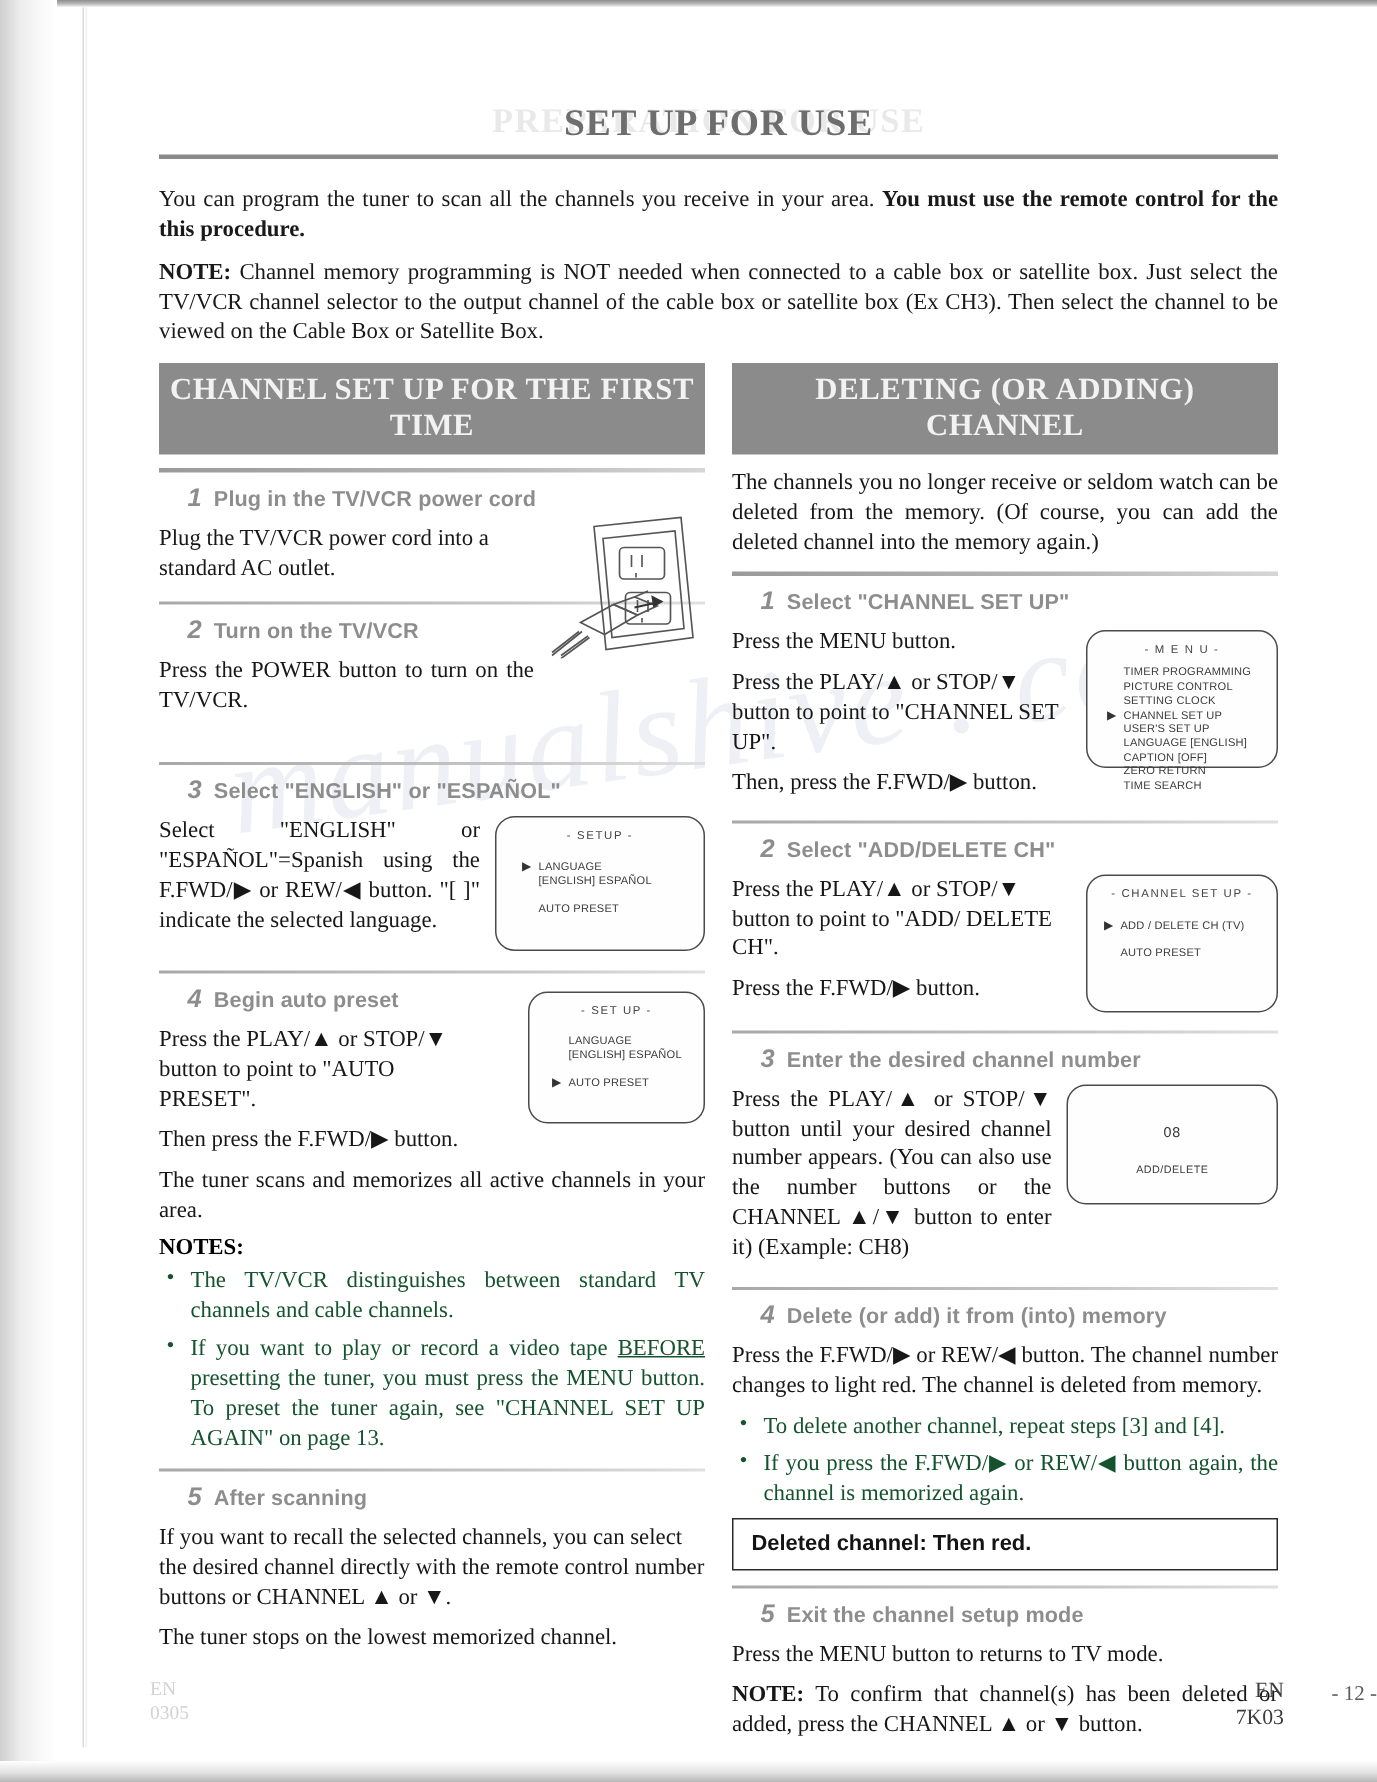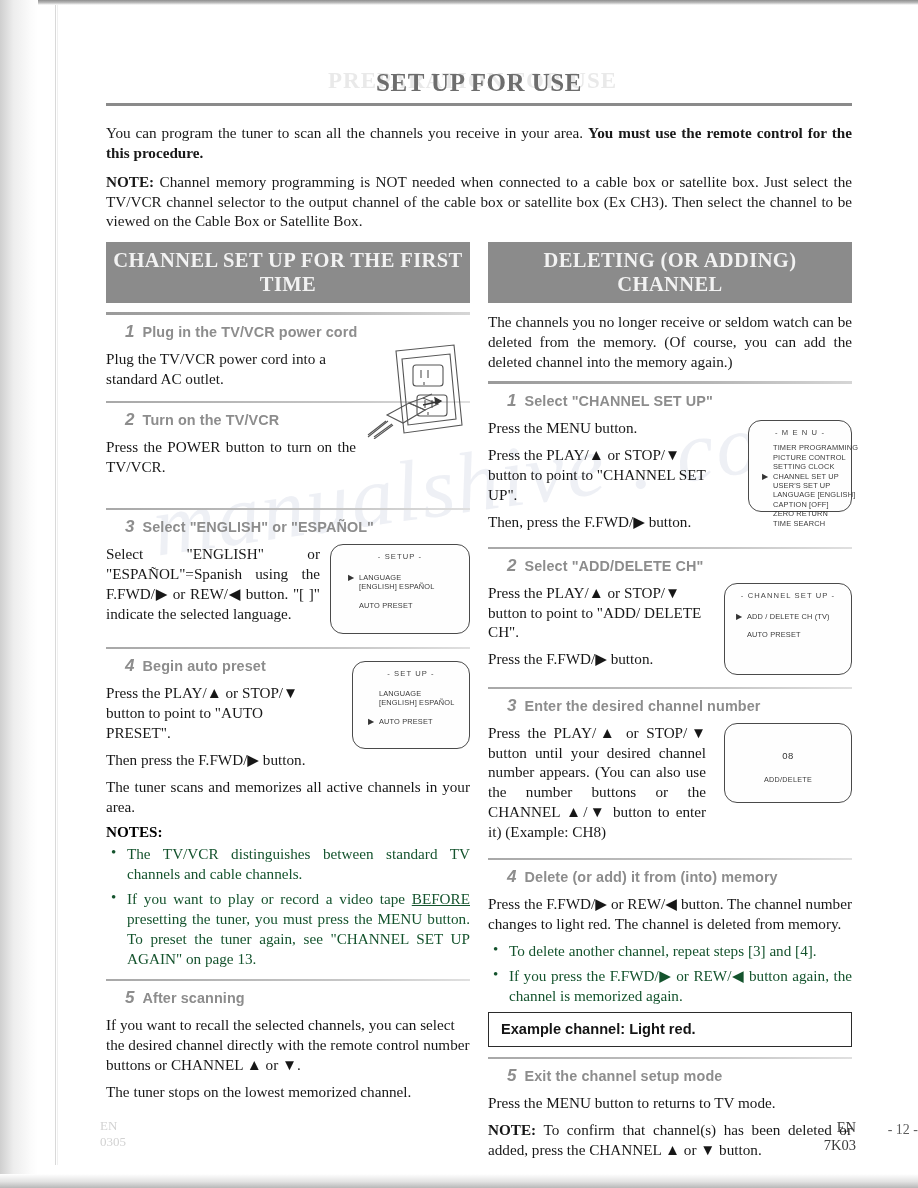--- a/index.html
+++ b/index.html
@@ -407,21 +407,21 @@
         <div class="sec-header">DELETING (OR ADDING) CHANNEL</div>
 
         <div class="body-txt" style="margin-top:9px;">The channels you no longer receive or seldom watch can be deleted from the memory. (Of course, you can add the deleted channel into the memory again.)</div>
 
         <div class="sep"></div>
 
         <div class="step-head">
           <span class="num">1</span><span>Select "CHANNEL SET UP"</span>
         </div>
         <div class="wrapbox">
-          <div class="figright osd" style="width:104px; height:92px; margin-top:2px;">
+          <div class="figright osd" style="width:128px; height:92px; margin-top:2px;">
             <div class="osd-title">- M E N U -</div>
             <div class="osd-list" style="margin:6px 0 0 24px;">
               <div class="osd-row"><span>TIMER PROGRAMMING</span></div>
               <div class="osd-row"><span>PICTURE CONTROL</span></div>
               <div class="osd-row"><span>SETTING CLOCK</span></div>
               <div class="osd-row"><span class="osd-cursor">▶</span><span>CHANNEL SET UP</span></div>
               <div class="osd-row"><span>USER'S SET UP</span></div>
               <div class="osd-row"><span>LANGUAGE  [ENGLISH]</span></div>
               <div class="osd-row"><span>CAPTION  [OFF]</span></div>
               <div class="osd-row"><span>ZERO RETURN</span></div>
@@ -451,41 +451,41 @@
           <div class="body-txt nojust">Press the F.FWD/▶ button.</div>
         </div>
 
         <div style="clear:both;"></div>
         <div class="sep thin" style="margin-top:10px;"></div>
 
         <div class="step-head">
           <span class="num">3</span><span>Enter the desired channel number</span>
         </div>
         <div class="wrapbox">
-          <div class="figright osd" style="width:128px; height:80px; margin-top:0;">
+          <div class="figright osd" style="width:141px; height:80px; margin-top:0;">
             <div class="osd-big" style="font-size:9.5px; color:#333; margin-top:26px; letter-spacing:0.5px;">08</div>
             <div class="osd-big" style="font-size:7.2px; color:#3a3a3a; margin-top:14px; letter-spacing:0.3px;">ADD/DELETE</div>
           </div>
           <div class="body-txt" style="width:218px; text-align:justify;">Press the PLAY/▲ or STOP/▼ button until your desired channel number appears. (You can also use the number buttons  or the CHANNEL ▲/▼ button to enter it) (Example: CH8)</div>
         </div>
 
         <div style="clear:both;"></div>
         <div class="sep thin" style="margin-top:9px;"></div>
 
         <div class="step-head">
           <span class="num">4</span><span>Delete (or add) it from (into) memory</span>
         </div>
         <div class="body-txt">Press the F.FWD/▶ or REW/◀ button. The channel number changes to light red. The channel is deleted from memory.</div>
         <ul class="bullets">
           <li>To delete another channel, repeat steps [3] and [4].</li>
           <li>If you press the F.FWD/▶ or REW/◀ button again, the channel is memorized again.</li>
         </ul>
 
         <div class="callout">
-          <div>Example channel: Light red.</div>
+          <div>Deleted channel: Then red.</div>
         </div>
 
         <div class="sep thin" style="margin-top:10px;"></div>
 
         <div class="step-head">
           <span class="num">5</span><span>Exit the channel setup mode</span>
         </div>
         <div class="body-txt nojust">Press the MENU button to returns to TV mode.</div>
         <div class="body-txt"><b>NOTE:</b><span> To confirm that channel(s) has been deleted or added, press the CHANNEL ▲ or ▼ button.</span></div>
       </div>

